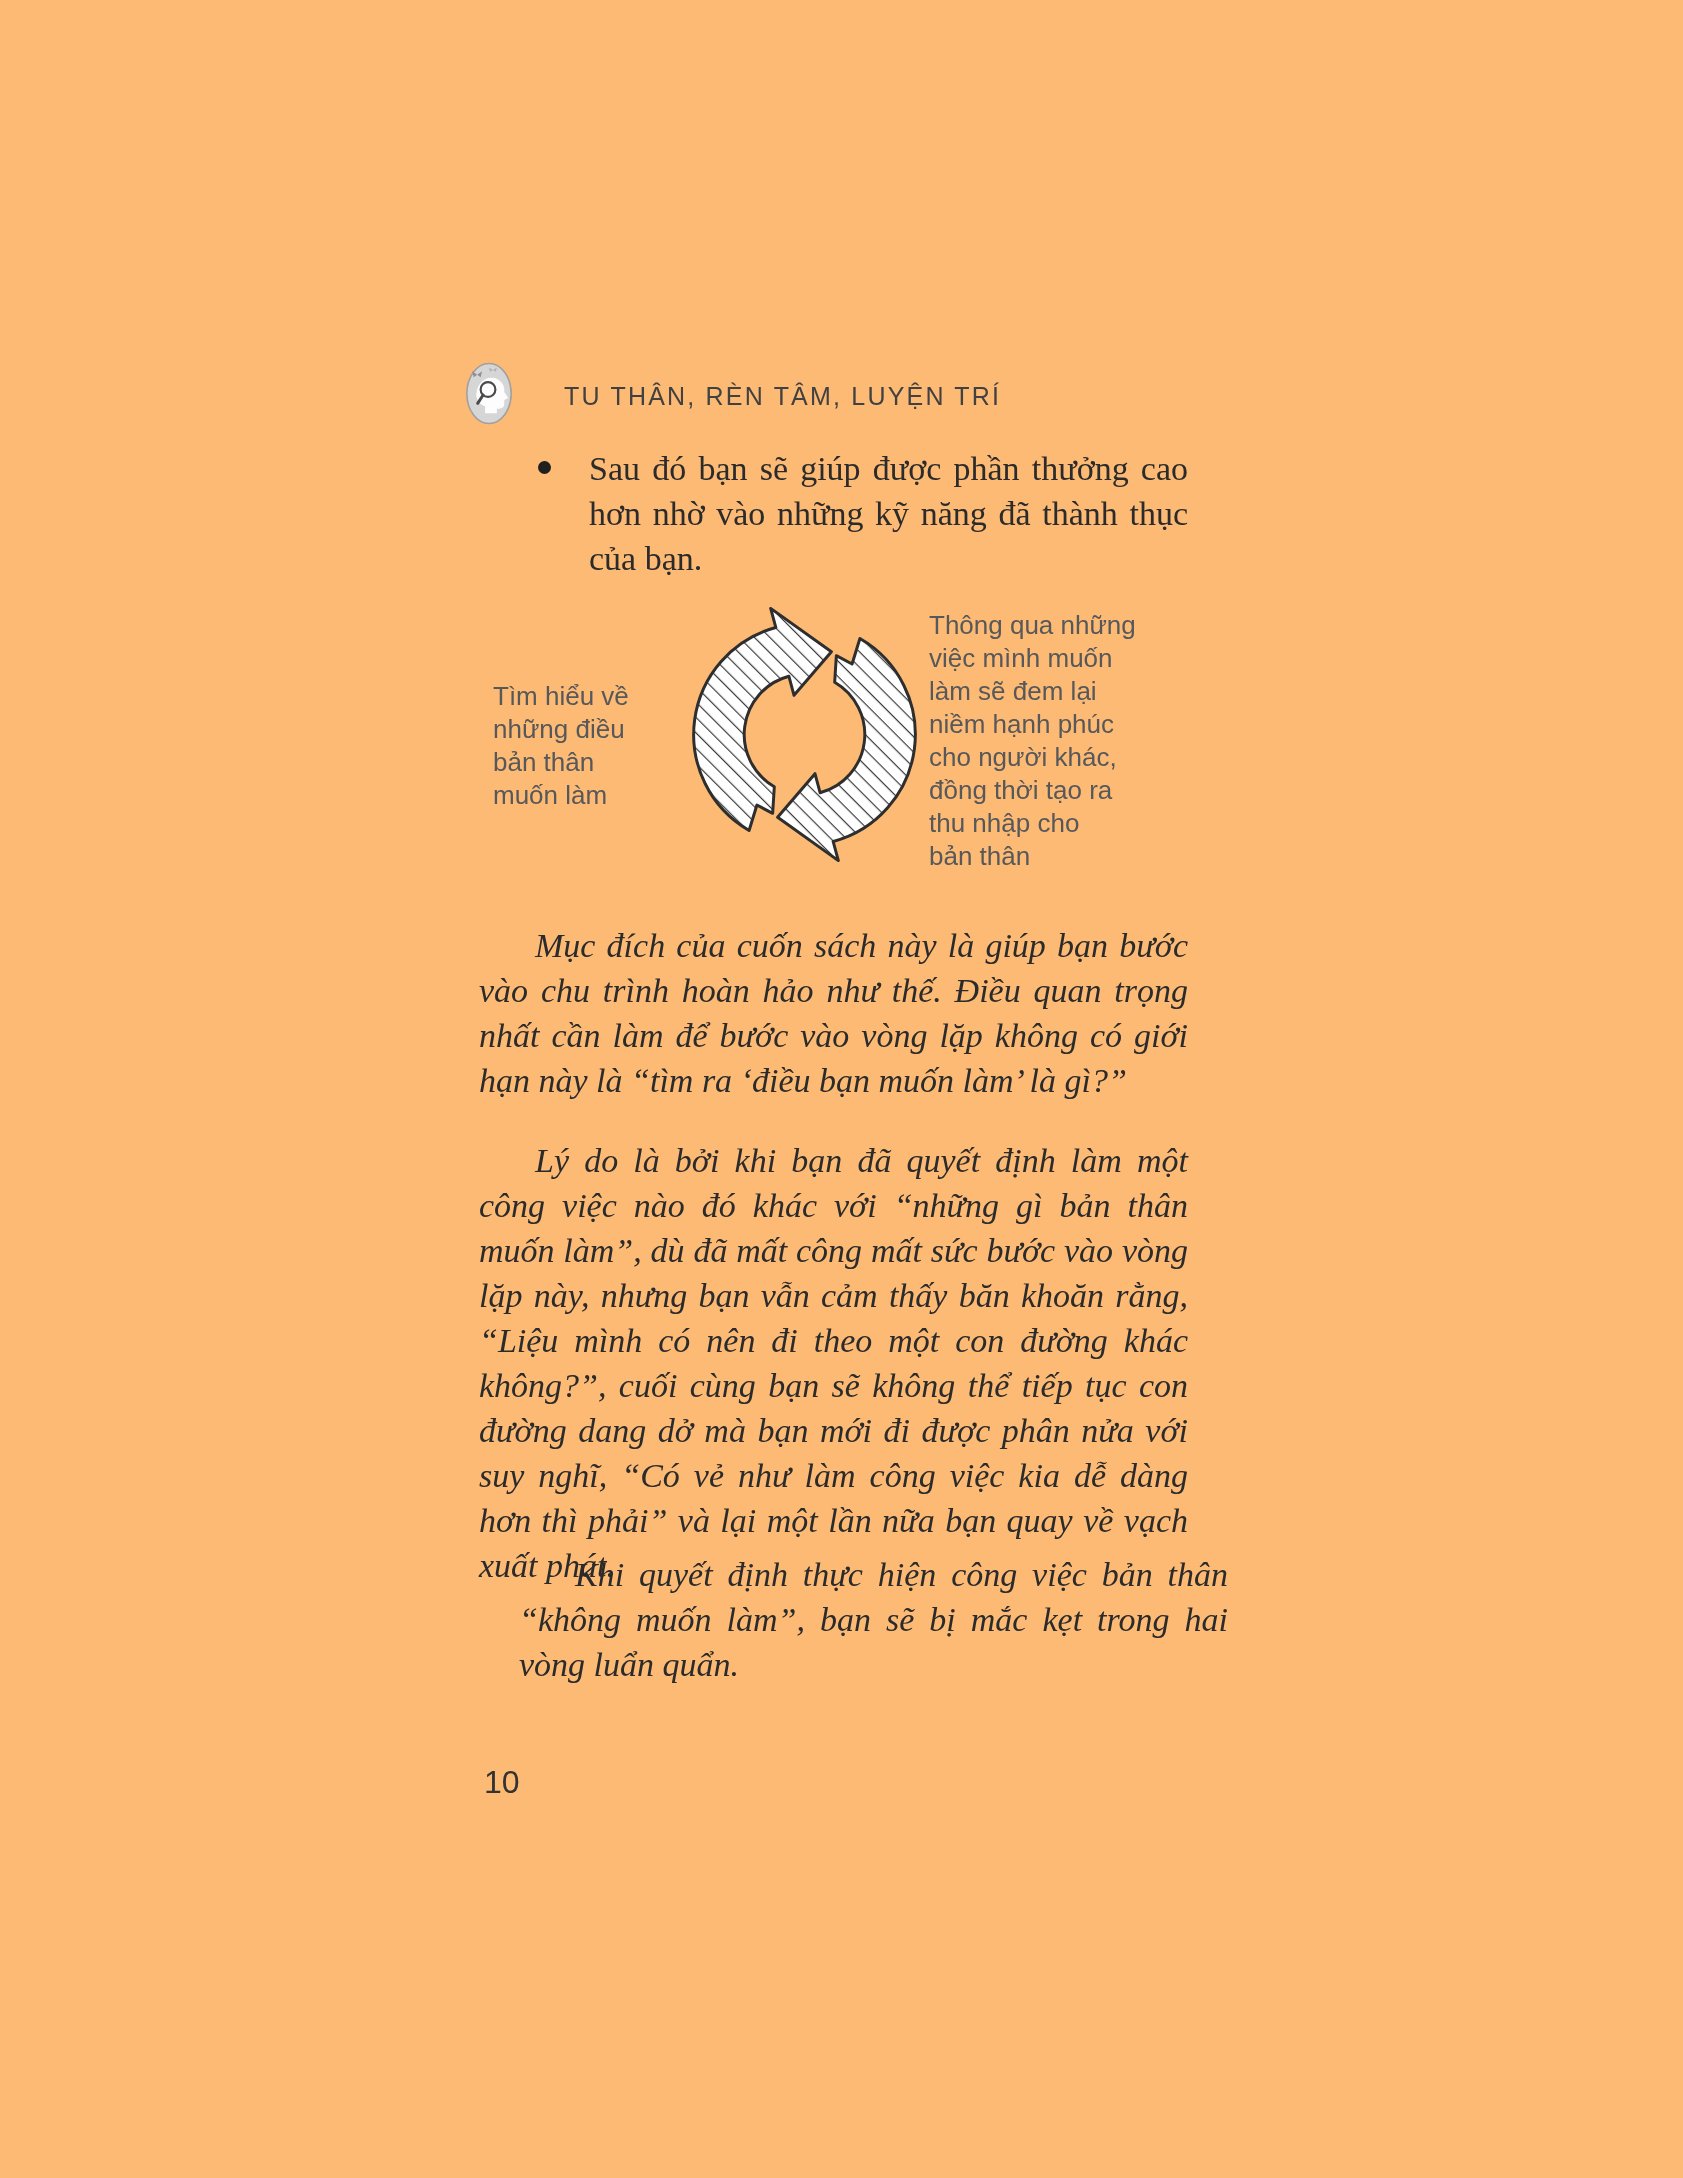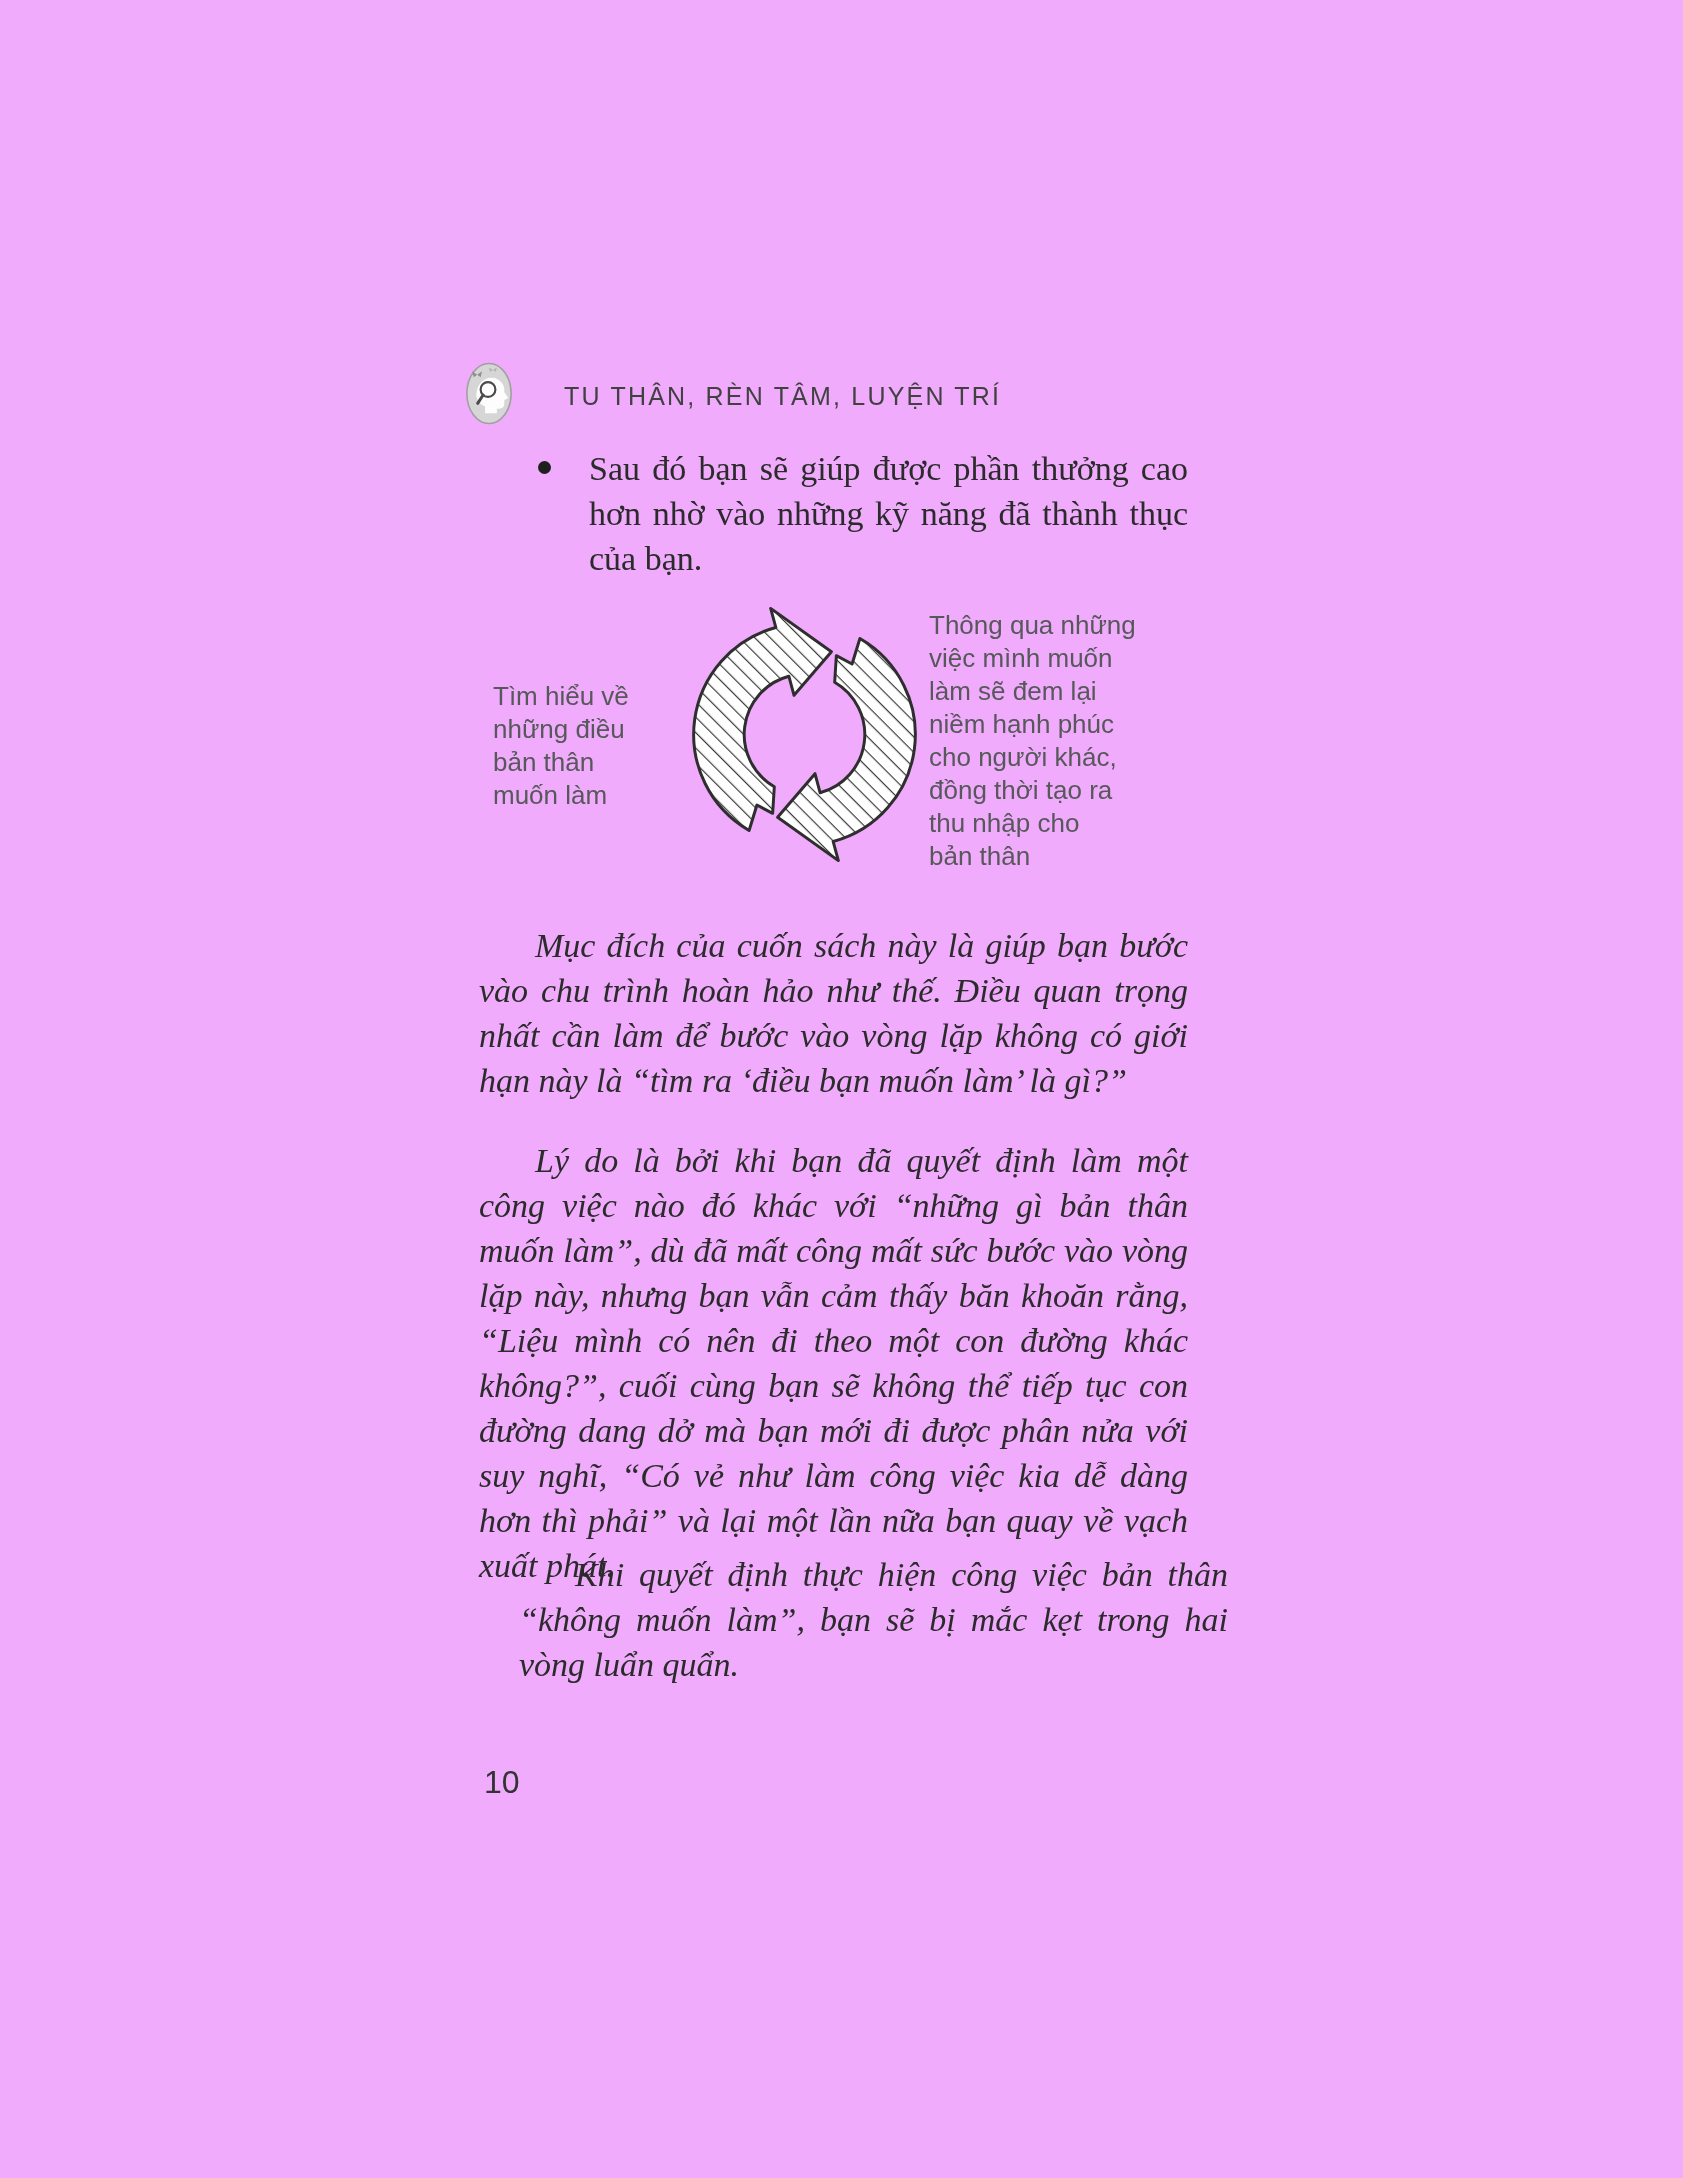--- a/index.html
+++ b/index.html
@@ -1,18 +1,18 @@
 <!DOCTYPE html>
 <html><head>
 <meta charset="utf-8">
 <style>
   html,body{margin:0;padding:0;}
   body{width:1683px;height:2178px;background:#ffffff;position:relative;
        font-family:"Liberation Serif","DejaVu Serif",serif;}
-  .page{position:absolute;left:0;top:0;width:1683px;height:2178px;background:#f0abfc;overflow:hidden;}
+  .page{position:absolute;left:0;top:0;width:1683px;height:2178px;background:#fdba74;overflow:hidden;}
 
   
   .hdr-logo{position:absolute;left:465px;top:362px;width:48px;height:63px;}
   .hdr-title{position:absolute;left:564px;top:382px;
        font-family:"Liberation Sans","DejaVu Sans",sans-serif;
        font-size:25px;letter-spacing:2.2px;color:#414141;white-space:nowrap;}
 
   
   .bullet-item{position:absolute;left:479px;top:446px;width:709px;}
   .bullet-dot{position:absolute;left:59px;top:15px;width:13px;height:13px;

